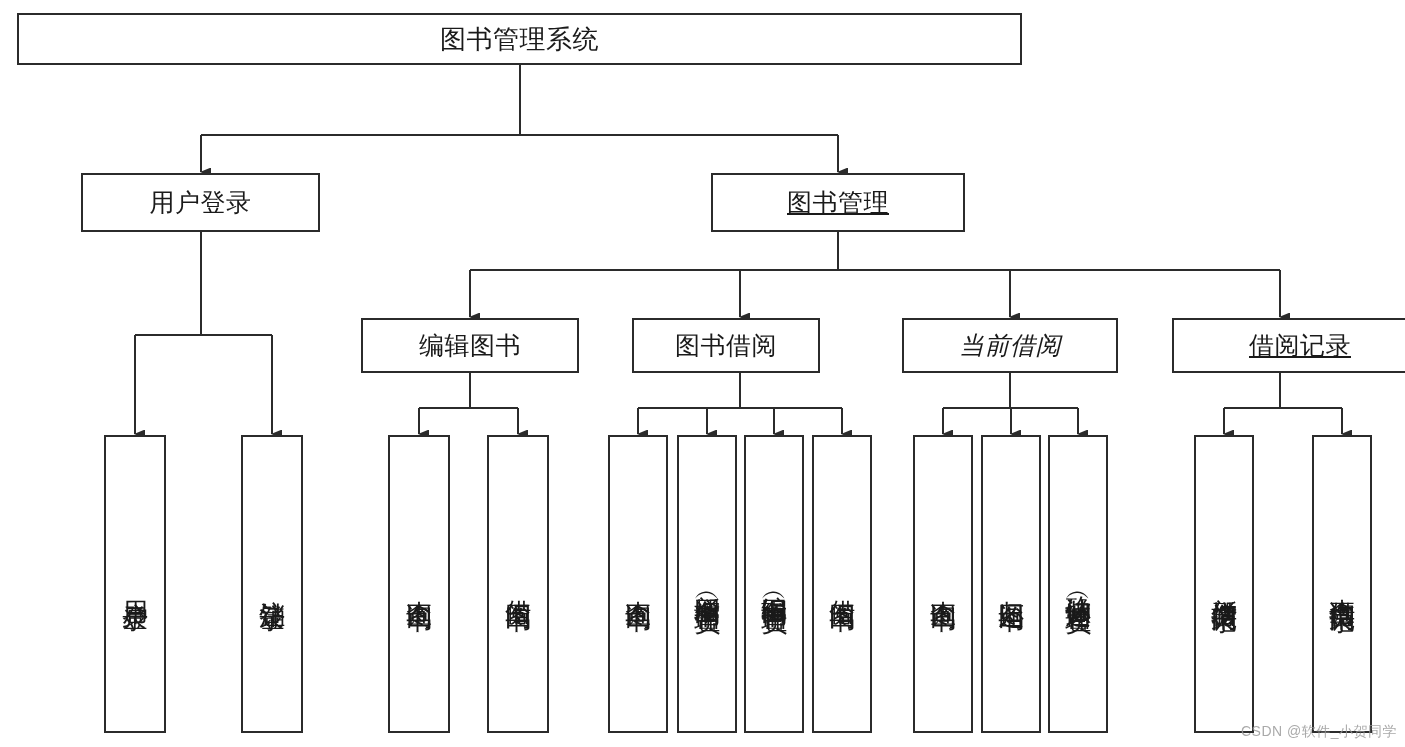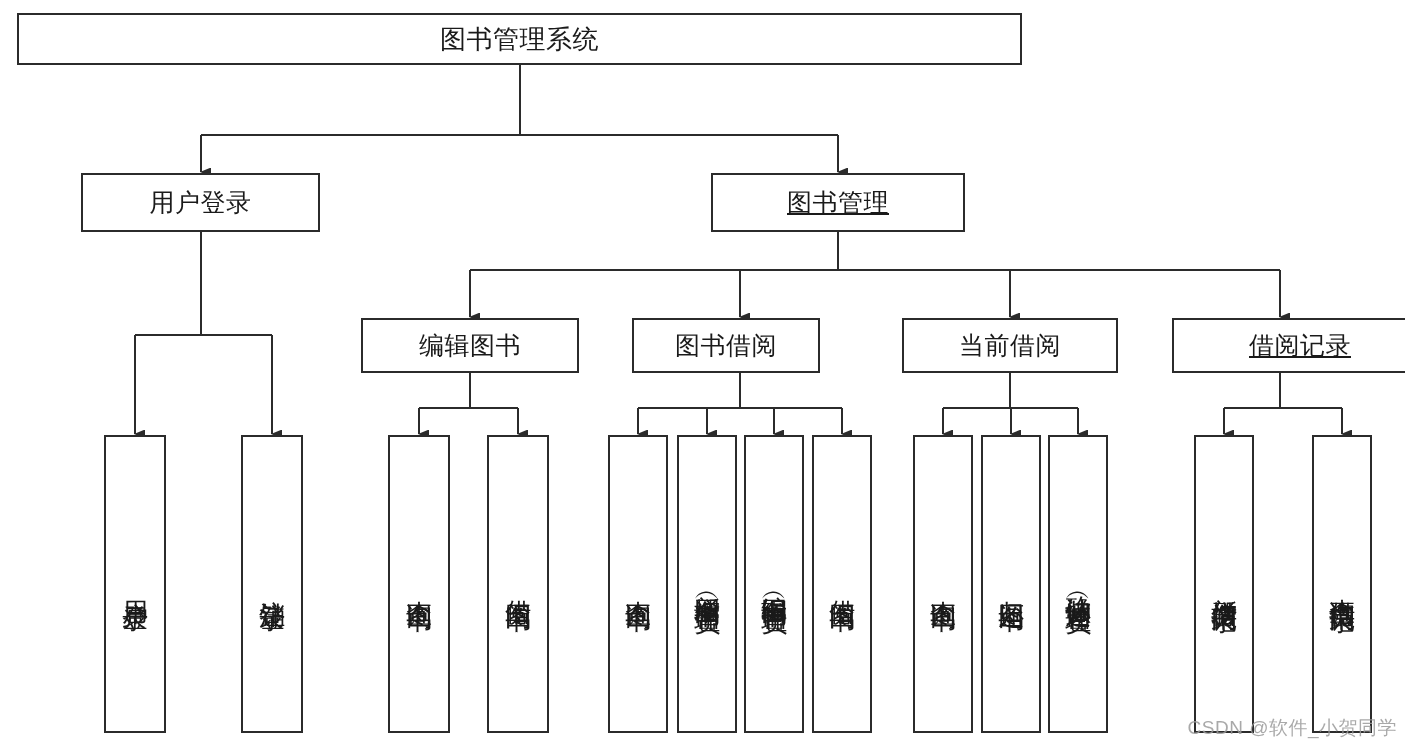--- a/index.html
+++ b/index.html
@@ -57,21 +57,21 @@
     letter-spacing: 2px;
     white-space: nowrap;
   }
   .node.root .lbl {
     font-size: 26px;
   }
   #watermark {
     position: absolute;
     right: 8px;
     bottom: 6px;
-    font-size: 19px;
+    font-size: 14px;
     color: #9b9b9b;
     letter-spacing: 0.5px;
     white-space: nowrap;
     opacity: 0.85;
   }
 </style>
 </head>
 <body>
 
 <div id="canvas">
@@ -127,21 +127,21 @@
       </div>
       <div class="node horiz" style="left: 711px; top: 173px; width: 254px; height: 59px; text-decoration: underline;">
         <span class="lbl">图书管理</span>
       </div>
       <div class="node horiz" style="left: 361px; top: 318px; width: 218px; height: 55px;">
         <span class="lbl">编辑图书</span>
       </div>
       <div class="node horiz" style="left: 632px; top: 318px; width: 188px; height: 55px;">
         <span class="lbl">图书借阅</span>
       </div>
-      <div class="node horiz" style="left: 902px; top: 318px; width: 216px; height: 55px;">
+      <div class="node horiz" style="left: 902px; top: 318px; width: 216px; height: 55px; font-style: italic;">
         <span class="lbl">当前借阅</span>
       </div>
       <div class="node horiz" style="left: 1172px; top: 318px; width: 256px; height: 55px; text-decoration: underline;">
         <span class="lbl">借阅记录</span>
       </div>
       <div class="node vert" style="left: 104px; top: 435px; width: 62px; height: 298px;">
         <span class="lbl">用户登录</span>
       </div>
       <div class="node vert" style="left: 241px; top: 435px; width: 62px; height: 298px;">
         <span class="lbl">注销登录</span>

